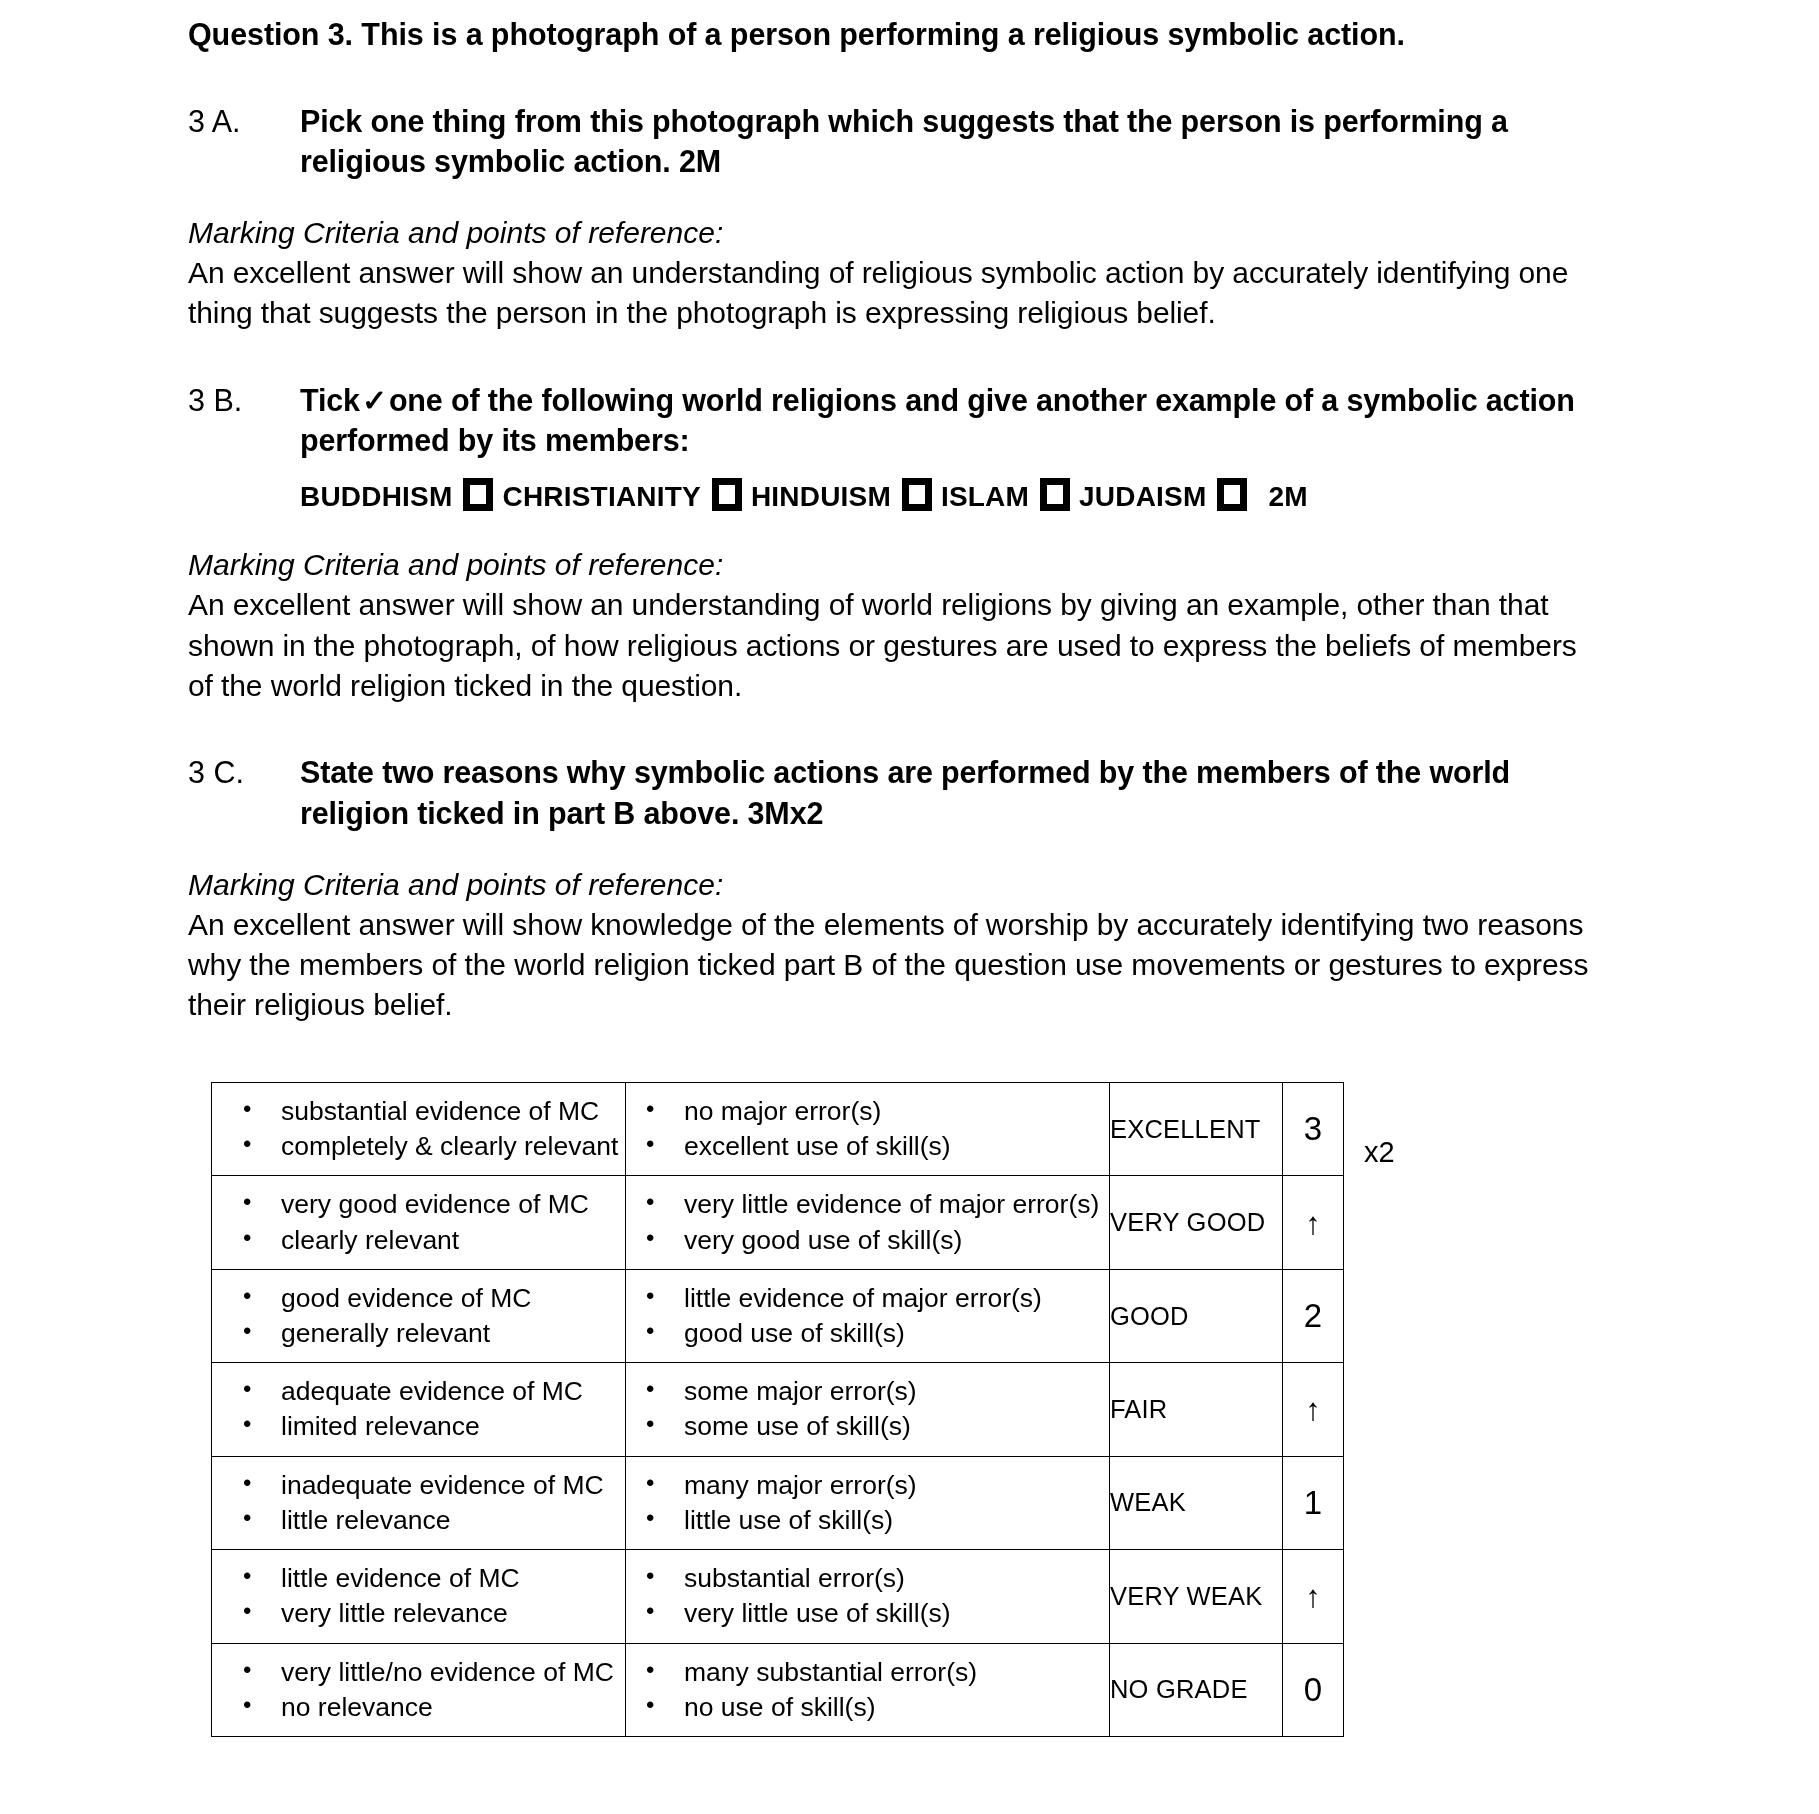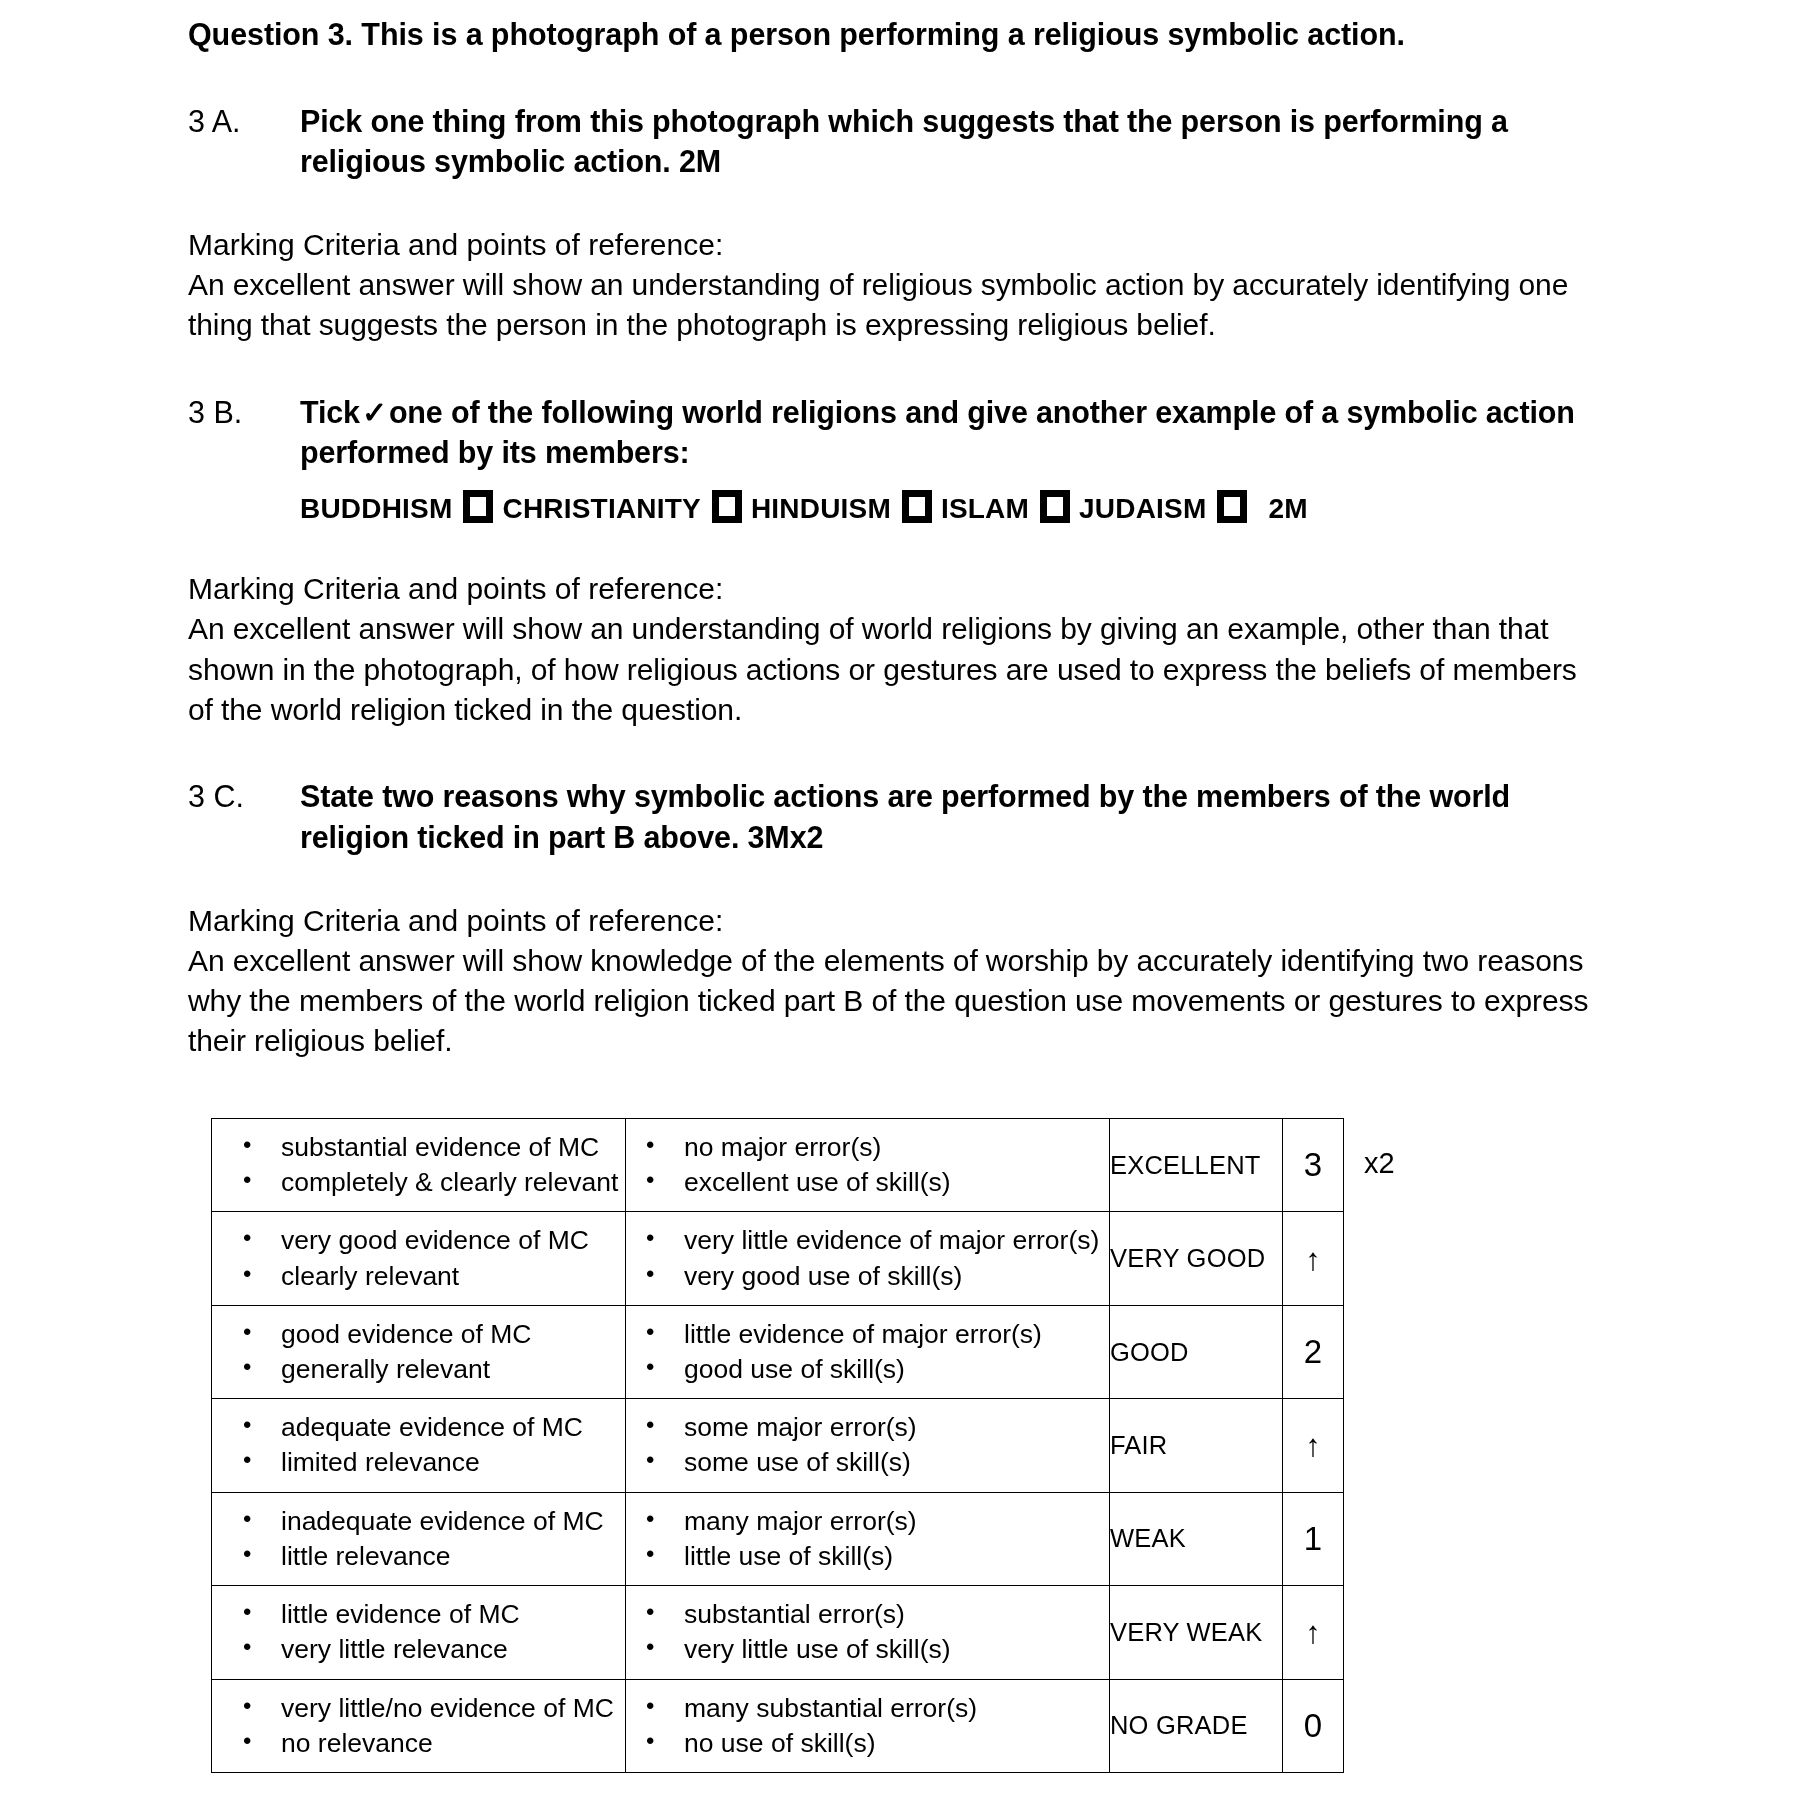--- a/index.html
+++ b/index.html
@@ -50,22 +50,23 @@
   .part-text {
     font-size: 30.5px;
     font-weight: bold;
     line-height: 1.32;
     letter-spacing: -0.15px;
     flex: 1;
   }
 
   .mc-head {
     font-size: 30px;
+    font-style: italic;
     line-height: 1.33;
-    margin: 44px 0 0 -30px;
+    margin: 32px 0 0 -30px;
   }
   .mc-body {
     font-size: 30px;
     line-height: 1.345;
     letter-spacing: -0.1px;
     margin: 0 0 0 -30px;
   }
 
   
   .religion-row {
@@ -153,21 +154,21 @@
   td.col-b ul.bul li::before { left: 20px; }
 
   .arrow-up {
     font-size: 31px;
     line-height: 1;
     display: inline-block;
   }
   .x2-note {
     font-size: 29px;
     margin-left: 20px;
-    margin-top: 29px;
+    margin-top: 54px;
     white-space: nowrap;
     text-align: center;
   }
 </style>
 </head>
 <body>
 
 <div class="page">
   <div class="content">
 

